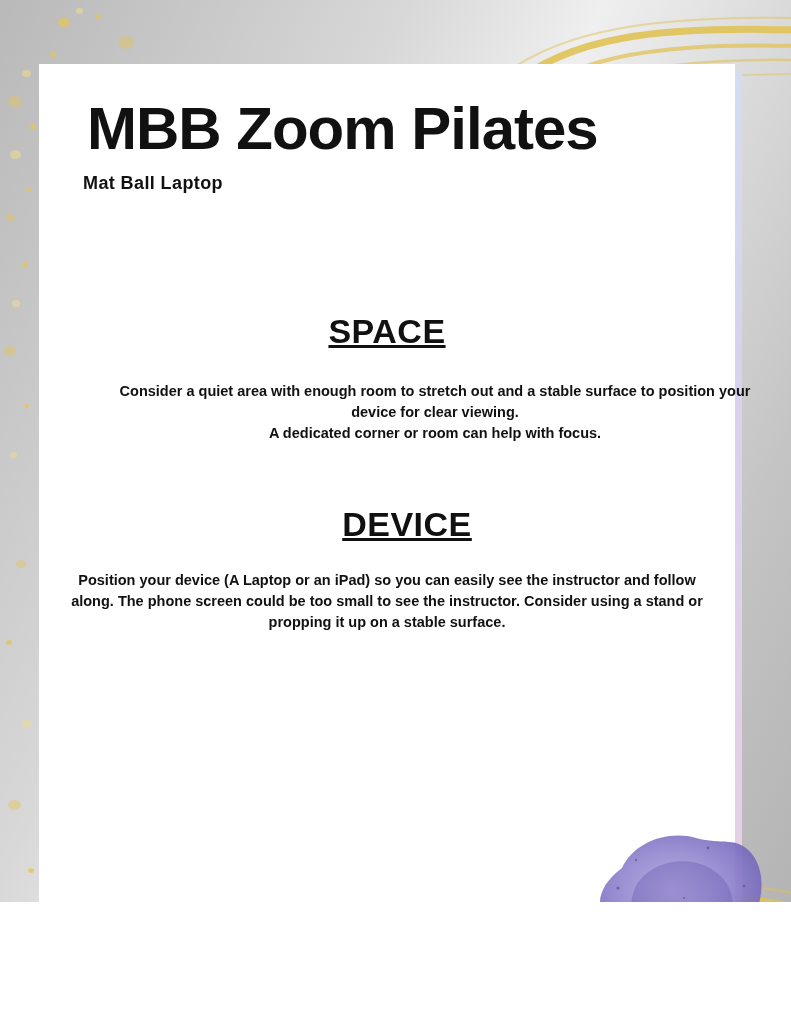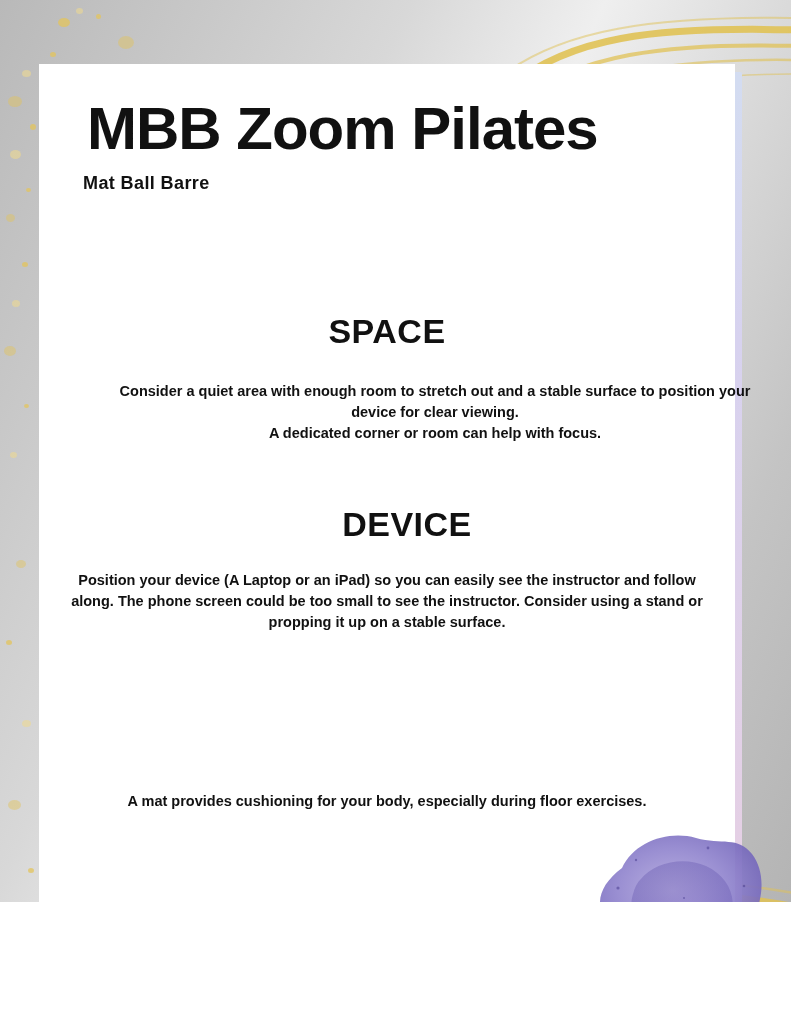--- a/index.html
+++ b/index.html
@@ -85,20 +85,21 @@
 
   .section-heading {
     position: absolute;
     width: 696px;
     left: 39px;
     text-align: center;
     font-size: 34px;
     font-weight: bold;
     color: #111111;
     letter-spacing: .5px;
+    text-decoration: underline;
   }
   .section-body {
     position: absolute;
     width: 640px;
     left: 67px;
     text-align: center;
     font-size: 14.5px;
     font-weight: bold;
     line-height: 21px;
     color: #111111;
@@ -176,30 +177,29 @@
   <div class="speck pale" style="left:112px; top:176px; width:6px;  height:5px;"></div>
   <div class="speck soft" style="left:48px;  top:600px; width:10px; height:8px;"></div>
   <div class="speck" style="left:72px;  top:876px; width:5px;  height:4px;"></div>
   <div class="speck pale" style="left:250px; top:884px; width:8px;  height:7px;"></div>
   <div class="speck soft" style="left:296px; top:906px; width:6px;  height:5px;"></div>
 
   <div class="card-shadow"></div>
   <div class="card"></div>
 
   <div class="title">MBB Zoom Pilates</div>
-  <div class="subtitle">Mat   Ball   Barre</div>
+  <div class="subtitle">Mat   Ball   Laptop</div>
 
   <div class="section-heading" id="space-heading">SPACE</div>
   <div class="section-body" id="space-body" style="white-space:pre-line;">Consider a quiet area with enough room to stretch out and a stable surface to position  your device for clear viewing.
 A dedicated corner or room can help with focus.</div>
 
   <div class="section-heading" id="device-heading">DEVICE</div>
   <div class="section-body" id="device-body" style="white-space:pre-line;">Position your device (A Laptop or an iPad) so you can easily see the instructor and follow along. The phone screen could be too small to see the instructor. Consider using a stand or propping it up on a stable surface.</div>
 
-  <div class="section-body" id="mat-body" style="white-space:pre-line;">A mat provides cushioning for your body, especially during floor exercises.</div>
 
   <svg class="blob" width="180" height="136" viewBox="0 0 180 136">
     <defs>
       <radialGradient id="blobgrad" cx="45%" cy="45%" r="62%">
         <stop offset="0%" stop-color="#b8aee0" stop-opacity=".95"></stop>
         <stop offset="55%" stop-color="#9185ce" stop-opacity=".92"></stop>
         <stop offset="100%" stop-color="#6f61b8" stop-opacity=".9"></stop>
       </radialGradient>
       <radialGradient id="blobgrad2" cx="60%" cy="60%" r="55%">
         <stop offset="0%" stop-color="#8b7cc9" stop-opacity=".55"></stop>

